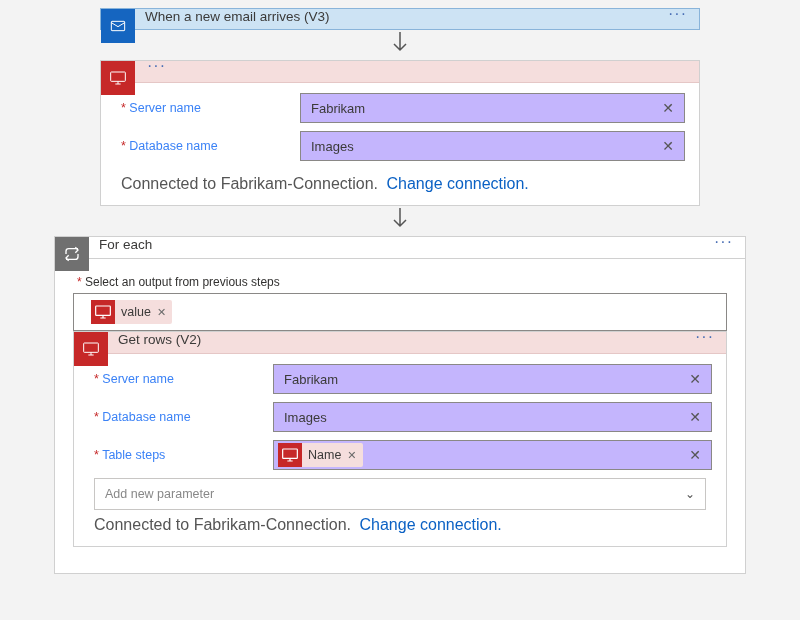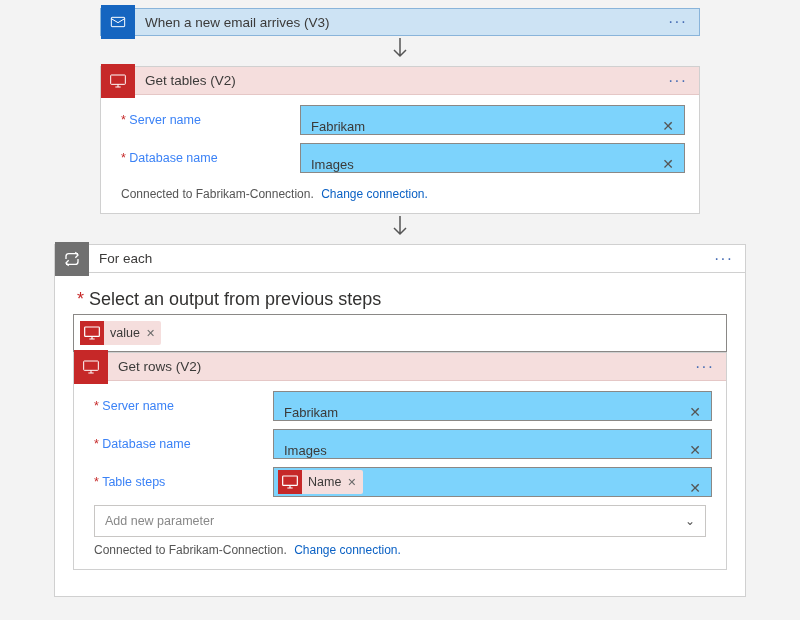--- a/index.html
+++ b/index.html
@@ -1,49 +1,49 @@
 <!DOCTYPE html>
 <html><head>
 <meta charset="utf-8">
 <style>
   * { box-sizing: border-box; font-family: "Segoe UI", Arial, sans-serif; }
   body { margin:0; background:#f3f3f3; width:800px; height:620px; padding:8px 10px; font-size:13px; color:#323130; }
   .wrap { width:100%; }
   .card { border:1px solid #d0d0d0; background:#fff; }
-  .hdr { display:flex; align-items:center; height:28px; border-bottom:1px solid transparent; }
+  .hdr { display:flex; align-items:flex-start; height:22px; border-bottom:1px solid transparent; }
   .hdr.blue { background:#cde3f4; border:1px solid #89b4da; }
   .hdr.pink { background:#f5dedd; border-bottom:1px solid #e5c7c6; }
   .hdr.gray { background:#fff; }
   .iconbox { width:34px; height:34px; display:flex; align-items:center; justify-content:center; color:#fff; position:relative; flex-shrink:0; }
   .iconbox.outlook { background:#1565c0; }
   .iconbox.sql { background:#c62828; }
   .iconbox.loop { background:#707070; }
   .hdr-title { flex:1; padding-left:10px; font-size:13.5px; color:#3b3a39; }
   .hdr-dots { padding:0 12px; color:#4a6fb5; font-size:16px; letter-spacing:1px; cursor:pointer; user-select:none; line-height:10px; }
   .body { padding:10px 14px 10px 14px; }
   .row { display:flex; align-items:center; margin-bottom:8px; }
   .row:last-child { margin-bottom:0; }
   .lbl { width:185px; font-size:12.5px; color:#3b82f6; padding-left:6px; }
   .req::before { content:"* "; color:#c62828; }
-  .field { flex:1; border:1px solid #8a8886; height:30px; display:flex; align-items:flex-end; padding:0 6px 0 10px; background:#7dd3fc; }
+  .field { flex:1; border:1px solid #8a8886; height:30px; display:flex; align-items:center; padding:0 6px 0 10px; background:#c4b5fd; }
   .field-text { flex:1; color:#3b3a39; }
   .field-x { color:#555; font-size:14px; cursor:pointer; padding:0 4px; }
-  .conn { font-size:12px; color:#555; padding:6px 6px 2px 6px; }
+  .conn { font-size:16px; color:#555; padding:6px 6px 2px 6px; }
   .conn a { color:#0b61c4; text-decoration:none; padding-left:4px; }
   .arrow { text-align:center; padding:2px 0 4px 0; }
   .arrow svg { display:block; margin:0 auto; }
   .narrow { width:600px; margin:0 auto; }
   .wide { width:692px; margin:0 auto; }
   .token { display:inline-flex; align-items:center; background:#f5dedd; border-radius:2px; height:24px; padding-right:6px; margin:2px 0; }
   .token .tok-icon { width:24px; height:24px; background:#c62828; display:flex; align-items:center; justify-content:center; margin-right:6px; }
   .token .tok-label { font-size:12.5px; color:#3b3a39; }
   .token .tok-x { font-size:11px; color:#6b6b6b; padding-left:6px; cursor:pointer; }
-  .sel-lbl { font-size:18px; padding:4px 0 4px 4px; }
+  .sel-lbl { font-size:12px; padding:4px 0 4px 4px; }
   .sel-lbl .star { color:#c62828; }
-  .sel-box { border:1px solid #8a8886; padding:4px 6px; }
+  .sel-box { border:1px solid #8a8886; padding:4px 17px; }
   .addparam { border:1px solid #c8c6c4; height:32px; display:flex; align-items:center; padding:0 10px; color:#888; font-size:12.5px; cursor:pointer; margin:4px 6px 0 6px; }
   .addparam .chev { margin-left:auto; font-size:12px; color:#555; }
   .addaction { display:flex; align-items:center; justify-content:center; gap:8px; color:#0b61c4; font-size:13px; padding:12px 0 8px 0; cursor:pointer; }
   .monitor-svg { width:16px; height:14px; fill:#fff; }
 </style>
 </head>
 <body>
 
 <div class="wrap">
 
@@ -67,21 +67,20 @@
   </div>
 
   <div class="narrow card">
     <div class="hdr pink">
       <div class="iconbox sql">
         <svg class="monitor-svg" viewBox="0 0 24 20">
             <rect x="1" y="1" width="22" height="14" rx="1" fill="none" stroke="#fff" stroke-width="1.5"></rect>
             <path d="M8 19h8 M12 15v4" stroke="#fff" stroke-width="1.5"></path>
           </svg>
       </div>
-      <div class="hdr-title">Get tables (V2)</div>
       <div class="hdr-dots">···</div>
     </div>
     <div class="body">
       <div class="row">
         <div class="lbl req">Server name</div>
         <div class="field">
           <span class="field-text">Fabrikam</span>
           <span class="field-x">✕</span>
         </div>
       </div>

